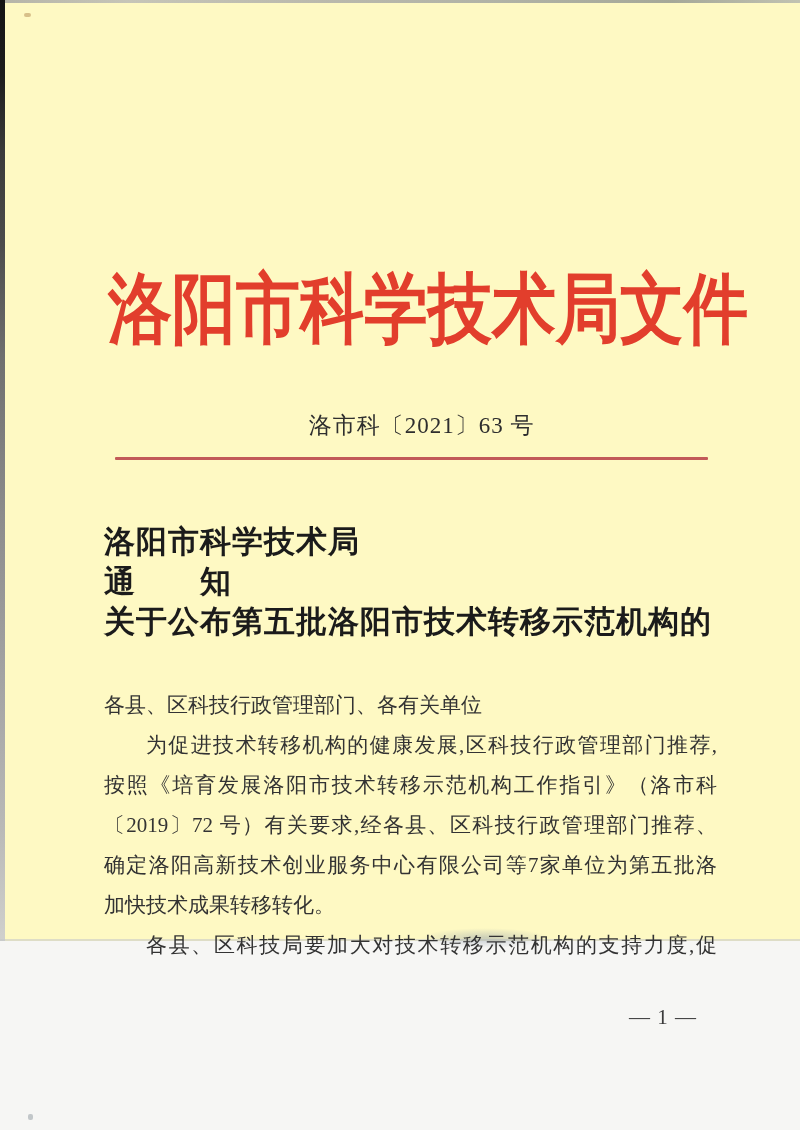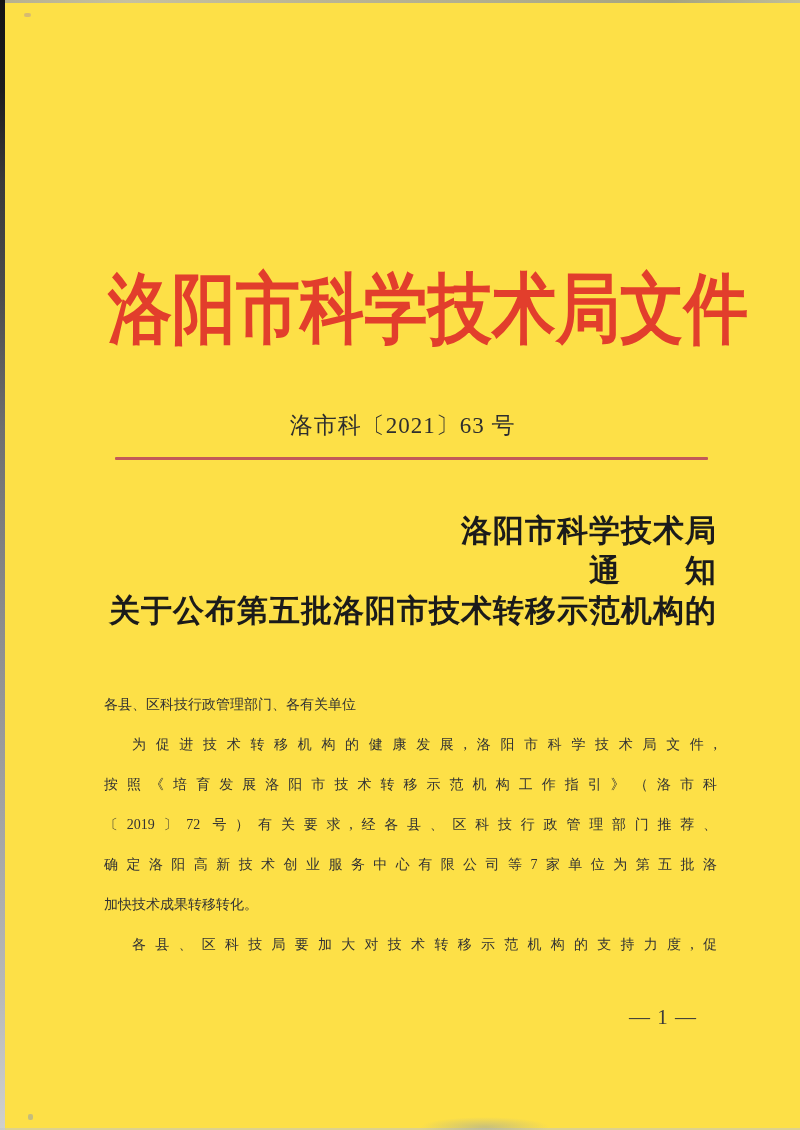--- a/index.html
+++ b/index.html
@@ -5,22 +5,22 @@
   * { margin: 0; padding: 0; box-sizing: border-box; }
   html, body { width: 800px; height: 1130px; }
   body {
     font-family: "Liberation Serif", "DejaVu Serif", serif;
     background: #f6f6f4;
     overflow: hidden;
   }
   .page {
     position: relative;
     width: 800px;
-    height: 1130px;
-    background: #fde047;
+    height: 941px;
+    background: #fef9c3;
   }
   
   .scan-edge-top {
     position: absolute; top: 0; left: 0; width: 100%; height: 3px;
     background: linear-gradient(90deg,#a3a3a1 0%,#b8b8b5 16%,#a9a9a7 40%,#9da19f 62%,#8f948e 84%,#b2b5ae 100%);
     opacity: .8;
   }
   .scan-edge-left {
     position: absolute; top: 0; left: 0; width: 5px; height: 100%;
     background: linear-gradient(180deg,#141414 0%,#1d1d1d 8%,#3a3a3a 16%,#4c4c4c 26%,#6f6f6f 38%,#8c8c8c 55%,#a3a3a3 72%,#b9b9b7 88%,#d0d0cd 100%);
@@ -39,40 +39,40 @@
   
   .red-header {
     position: absolute; top: 270px; left: 108px; width: 604px;
     text-align: center; white-space: nowrap;
     font-size: 64px; font-weight: bold; line-height: 80px; letter-spacing: 0;
     color: var(--header-red, #e23e2c);
     transform: scaleY(1.2); transform-origin: 50% 50%;
   }
   
   .doc-number {
-    position: absolute; top: 411px; left: 96px; width: 613px;
+    position: absolute; top: 411px; left: 115px; width: 613px;
     text-align: center; font-size: 23px; line-height: 30px;
     letter-spacing: 1px; color: #2e2e2e; white-space: nowrap;
   }
   
   .red-rule {
     position: absolute; top: 457px; left: 115px; width: 593px; height: 3px;
     background: var(--rule-red, #c25a58); border-radius: 1px;
   }
   
   .title-block {
-    position: absolute; top: 511px; left: 104px; width: 613px;
-    text-align: right; font-size: 31px; line-height: 40px;
+    position: absolute; top: 522px; left: 104px; width: 613px;
+    text-align: left; font-size: 31px; line-height: 40px;
     font-weight: bold; letter-spacing: 1px;
     color: var(--title-ink, #1b1b1b);
   }
   
   .body-block {
     position: absolute; top: 685px; left: 104px; width: 613px;
-    font-size: 14px; line-height: 40px;
+    font-size: 21px; line-height: 40px;
     color: var(--body-ink, #333333);
   }
   .body-line { white-space: nowrap; }
   .body-line.just { white-space: normal; text-align: justify; text-align-last: justify; }
   .body-line.indent { text-indent: 2em; }
   
   .page-number {
     position: absolute; top: 1004px; left: 0; width: 697px;
     text-align: right; font-size: 21px; line-height: 26px;
     letter-spacing: 1px; color: #3a3a3a;
@@ -97,21 +97,21 @@
   <div class="red-rule"></div>
 
   <div class="title-block">
     <div class="title-line">洛阳市科学技术局</div>
     <div class="title-line">通　　知</div>
     <div class="title-line">关于公布第五批洛阳市技术转移示范机构的</div>
   </div>
 
   <div class="body-block">
     <div class="body-line">各县、区科技行政管理部门、各有关单位</div>
-    <div class="body-line indent just">为促进技术转移机构的健康发展,洛阳市科学技术局文件,</div>
+    <div class="body-line indent just">为促进技术转移机构的健康发展,区科技行政管理部门推荐,</div>
     <div class="body-line just">按照《培育发展洛阳市技术转移示范机构工作指引》（洛市科</div>
     <div class="body-line just">〔2019〕72 号）有关要求,经各县、区科技行政管理部门推荐、</div>
     <div class="body-line just">确定洛阳高新技术创业服务中心有限公司等7家单位为第五批洛</div>
     <div class="body-line">加快技术成果转移转化。</div>
     <div class="body-line indent just">各县、区科技局要加大对技术转移示范机构的支持力度,促</div>
   </div>
 
   <div class="page-number">— 1 —</div>
 
 </div>

